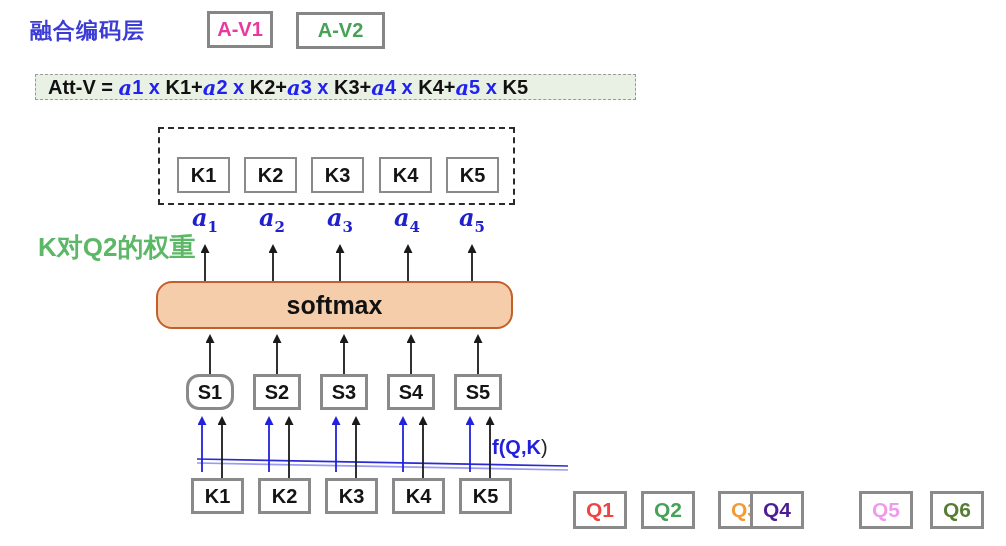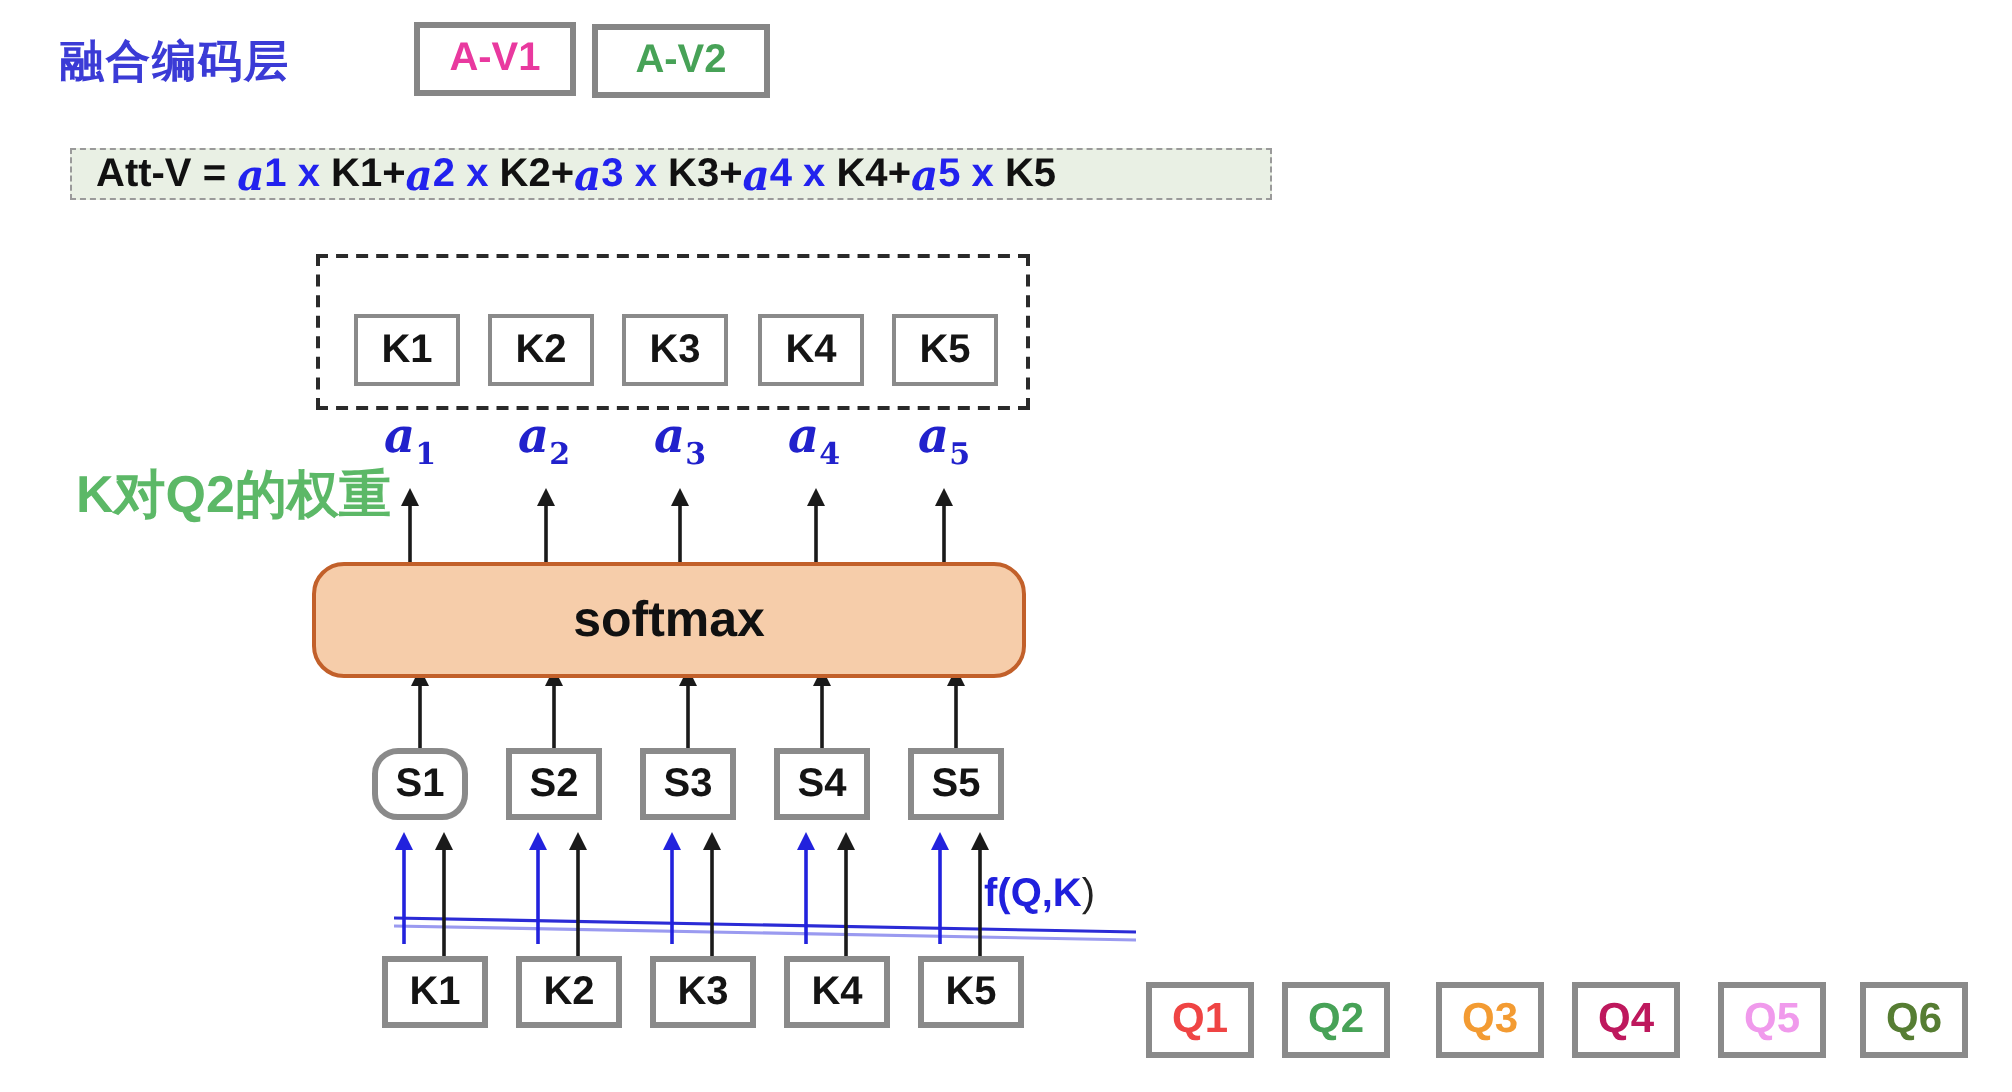--- a/index.html
+++ b/index.html
@@ -18,21 +18,21 @@
   .box{background:#fff;border:3px solid #8a8a8a;display:flex;align-items:center;justify-content:center;
        font-weight:bold;font-size:20px;color:#141414;box-sizing:border-box;z-index:2;}
   .kbox{width:53px;height:36px;top:157px;border-width:2px;}
   .sbox{width:48px;height:36px;top:374px;}
   .kbot{width:53px;height:36px;top:478px;}
   .qbox{width:54px;height:38px;top:491px;font-size:21px;}
   .alpha-lab{top:203px;width:44px;text-align:center;color:#2121cc;z-index:2;
              font-family:"DejaVu Serif",serif;font-style:italic;font-weight:bold;font-size:24px;}
   .alpha-lab sub{font-size:15px;font-style:normal;}
   .weight-lab{left:38px;top:230px;font-size:26px;font-weight:bold;color:#5cb867;z-index:2;}
-  .softmax{left:156px;top:281px;width:357px;height:58px;background:#f6cdaa;border:2px solid #c2602a;
+  .softmax{left:156px;top:281px;width:357px;height:48px;background:#f6cdaa;border:2px solid #c2602a;
            border-radius:16px;display:flex;align-items:center;justify-content:center;
            font-size:25px;font-weight:bold;color:#111;box-sizing:border-box;z-index:2;}
   .score-lab{left:492px;top:436px;font-size:20px;font-weight:bold;color:#2020dd;z-index:3;white-space:pre;}
   .score-lab .paren{color:#222;font-weight:normal;}
   svg.overlay{position:absolute;left:0;top:0;z-index:1;pointer-events:none;}
 </style>
 </head>
 <body>
 
 <div class="stage">
@@ -69,21 +69,21 @@
     <line x1="470" y1="472" x2="470" y2="418" stroke="#2222dd" stroke-width="1.8" marker-end="url(#mU)"></line>
 
     <line x1="222" y1="478" x2="222" y2="418" stroke="#1a1a1a" stroke-width="1.8" marker-end="url(#mB)"></line>
     <line x1="289" y1="478" x2="289" y2="418" stroke="#1a1a1a" stroke-width="1.8" marker-end="url(#mB)"></line>
     <line x1="356" y1="478" x2="356" y2="418" stroke="#1a1a1a" stroke-width="1.8" marker-end="url(#mB)"></line>
     <line x1="423" y1="478" x2="423" y2="418" stroke="#1a1a1a" stroke-width="1.8" marker-end="url(#mB)"></line>
     <line x1="490" y1="478" x2="490" y2="418" stroke="#1a1a1a" stroke-width="1.8" marker-end="url(#mB)"></line>
   </svg>
 
   <div class="abs title">融合编码层</div>
-  <div class="abs tag" style="left: 207px; top: 11px; width: 81px; height: 37px; color: rgb(233, 57, 159);">A-V1</div>
+  <div class="abs tag" style="left: 207px; top: 11px; width: 66px; height: 37px; color: rgb(233, 57, 159);">A-V1</div>
   <div class="abs tag" style="left: 296px; top: 12px; width: 89px; height: 37px; color: rgb(71, 162, 87);">A-V2</div>
 
   <div class="abs formula">
     <span>Att-V = </span><span class="fp-alpha">a</span><span class="fp-blue">1 x </span><span>K1</span><span>+</span><span class="fp-alpha">a</span><span class="fp-blue">2 x </span><span>K2</span><span>+</span><span class="fp-alpha">a</span><span class="fp-blue">3 x </span><span>K3</span><span>+</span><span class="fp-alpha">a</span><span class="fp-blue">4 x </span><span>K4</span><span>+</span><span class="fp-alpha">a</span><span class="fp-blue">5 x </span><span>K5</span>
   </div>
 
   <div class="abs dashedbox"></div>
   <div class="abs box kbox" style="left:177px;">K1</div>
   <div class="abs box kbox" style="left:244px;">K2</div>
   <div class="abs box kbox" style="left:311px;">K3</div>
@@ -110,17 +110,17 @@
 
   <div class="abs box kbot" style="left:191px;">K1</div>
   <div class="abs box kbot" style="left:258px;">K2</div>
   <div class="abs box kbot" style="left:325px;">K3</div>
   <div class="abs box kbot" style="left:392px;">K4</div>
   <div class="abs box kbot" style="left:459px;">K5</div>
 
   <div class="abs box qbox" style="left: 573px; color: #ef4444;">Q1</div>
   <div class="abs box qbox" style="left: 641px; color: rgb(71, 162, 87);">Q2</div>
   <div class="abs box qbox" style="left: 718px; color: rgb(243, 155, 50);">Q3</div>
-  <div class="abs box qbox" style="left: 786px; color: #be185d;">Q4</div>
+  <div class="abs box qbox" style="left: 750px; color: #4c1d95;">Q4</div>
   <div class="abs box qbox" style="left: 859px; color: rgb(240, 154, 236);">Q5</div>
   <div class="abs box qbox" style="left: 930px; color: rgb(86, 125, 51);">Q6</div>
 
 </div>
 
 </body></html>

